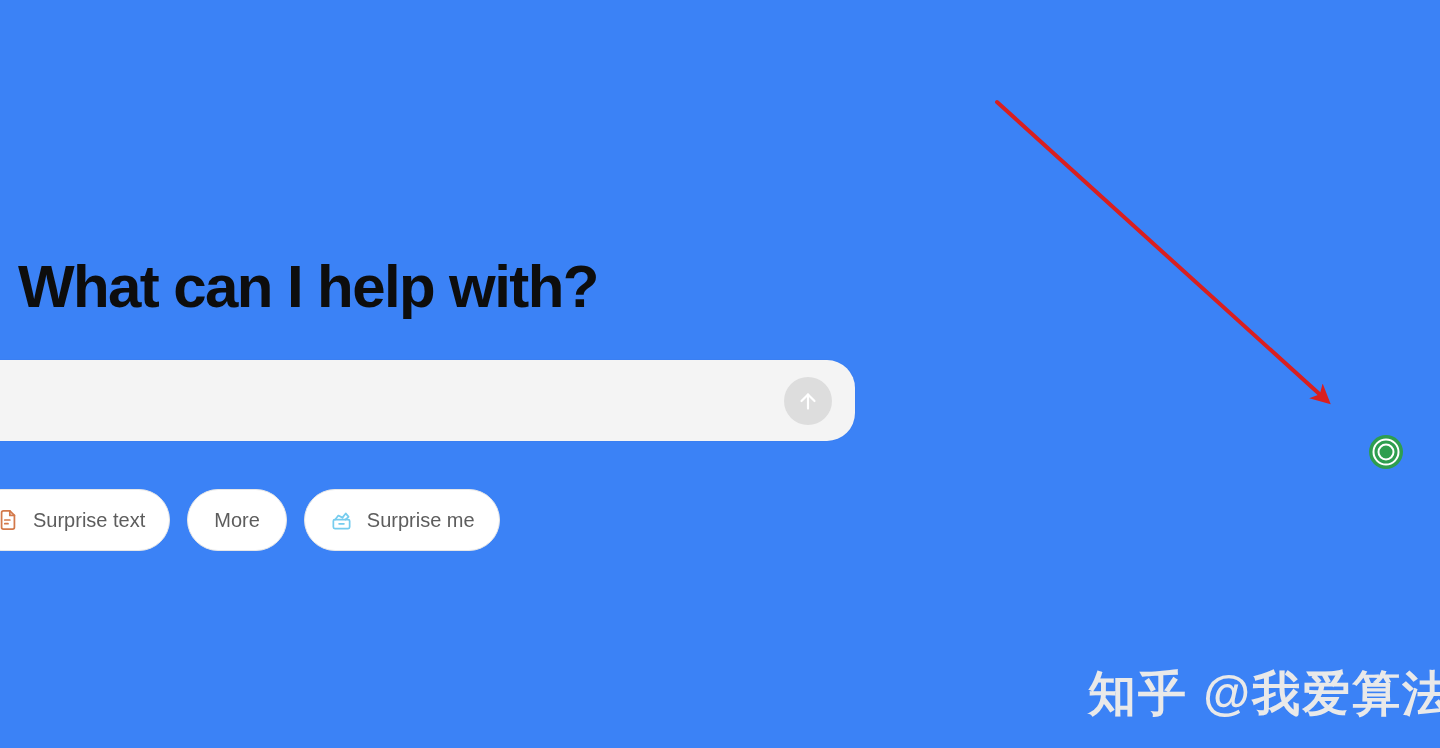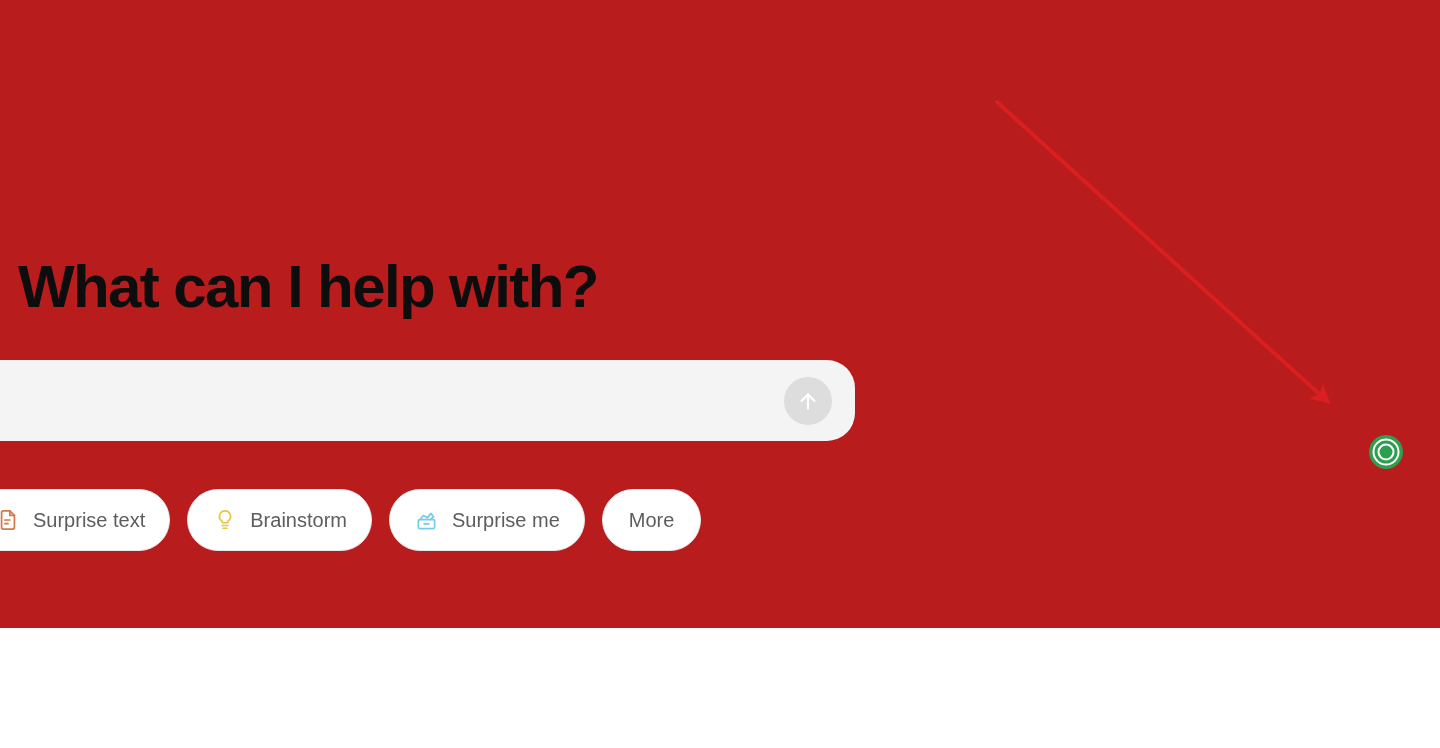--- a/index.html
+++ b/index.html
@@ -13,22 +13,22 @@
   body {
     background: #ffffff;
     font-family: "Liberation Sans", sans-serif;
     position: relative;
   }
 
   #screen {
     position: absolute;
     inset: 0;
     width: 1440px;
-    height: 628px;
-    background: #b91c1c;
+    height: 748px;
+    background: #3b82f6;
     overflow: hidden;
   }
 
   
   .headline {
     position: absolute;
     left: 18px;
     top: 252px;
     font-size: 60px;
     font-weight: 700;
@@ -175,47 +175,37 @@
         <svg width="22" height="22" viewBox="0 0 24 24" fill="none" stroke="#d3794a" stroke-width="1.9" stroke-linecap="round" stroke-linejoin="round">
           <path d="M14 2H7a2 2 0 0 0-2 2v16a2 2 0 0 0 2 2h10a2 2 0 0 0 2-2V7z"></path>
           <polyline points="14,2 14,7 19,7"></polyline>
           <line x1="8.5" y1="12" x2="14" y2="12"></line>
           <line x1="8.5" y1="16" x2="12" y2="16"></line>
         </svg>
       </span>
       <span>Surprise text</span>
     </div>
 
-    <div class="chip">
-      <span class="chip-icon">
-        <svg width="22" height="22" viewBox="0 0 24 24" fill="none" stroke="#e8c63f" stroke-width="1.9" stroke-linecap="round" stroke-linejoin="round">
-          <path d="M9 18h6"></path>
-          <path d="M10 21h4"></path>
-          <path d="M12 2a6 6 0 0 0-3.5 10.9c.4.3.6.8.6 1.3V15h5.8v-.8c0-.5.2-1 .6-1.3A6 6 0 0 0 12 2z"></path>
-        </svg>
-      </span>
-      <span>Brainstorm</span>
+
+    <div class="chip no-icon">
+      <span>More</span>
     </div>
 
     <div class="chip">
       <span class="chip-icon">
         <svg width="23" height="23" viewBox="0 0 24 24" fill="none" stroke="#76ccee" stroke-width="1.8" stroke-linecap="round" stroke-linejoin="round">
           <rect x="3.5" y="11" width="17" height="9.5" rx="1.6"></rect>
           <line x1="9.5" y1="15.5" x2="14.5" y2="15.5"></line>
           <path d="M5.5 11l3.2-4.2 4.3 2.2"></path>
           <path d="M13 9l3.4-4.4 3 3.6L16 11"></path>
         </svg>
       </span>
       <span>Surprise me</span>
     </div>
 
-    <div class="chip no-icon">
-      <span>More</span>
-    </div>
-
   </div>
 
   <svg class="annotation-layer" viewBox="0 0 1440 748">
     <defs>
       <marker id="redhead" markerWidth="5" markerHeight="5" refX="3.4" refY="2.5" orient="auto">
         <path d="M0,0 L5,2.5 L0,5 L1.3,2.5 z" fill="#d91f1f"></path>
       </marker>
     </defs>
     <line x1="997" y1="102" x2="1326" y2="400" stroke="#d91f1f" stroke-width="4" stroke-linecap="round" marker-end="url(#redhead)"></line>
   </svg>

